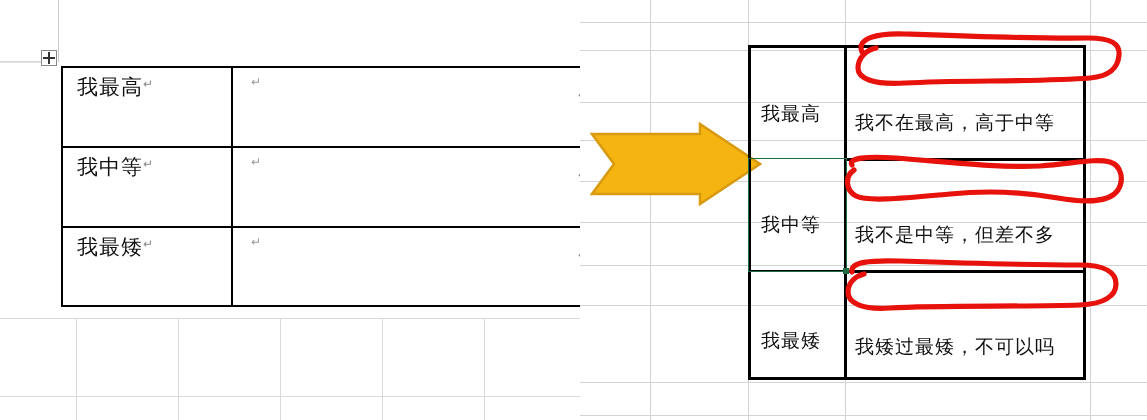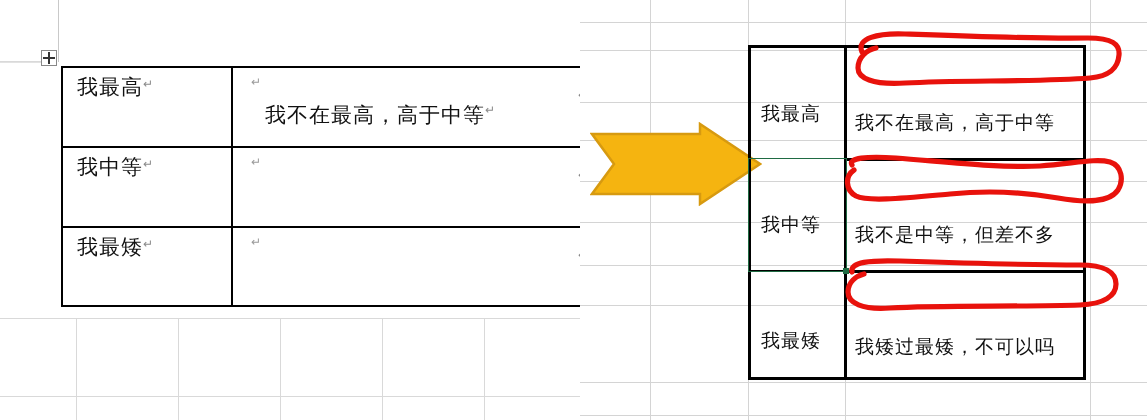--- a/index.html
+++ b/index.html
@@ -94,21 +94,20 @@
       <div class="wt-vline" style="left:168px;"></div>
 
       <div class="wt-rowline" style="top:78px;"></div>
       <div class="wt-rowline" style="top:158px;"></div>
 
       <div class="wt-cell-left cjk" style="top:0;height:78px;">
         <span class="lbl">我最高</span><span class="pilcrow">↵</span>
       </div>
       <div class="wt-cell-right cjk" style="top:0;height:78px;">
         <div class="blankline"><span class="pil-blank">↵</span></div>
-        <div class="sent"><span>我不在最高，高于中等</span><span class="pilcrow">↵</span></div>
       </div>
 
       <div class="wt-cell-left cjk" style="top:80px;height:98px;">
         <span class="lbl">我中等</span><span class="pilcrow">↵</span>
       </div>
       <div class="wt-cell-right cjk" style="top:80px;height:78px;">
         <div class="blankline"><span class="pil-blank">↵</span></div>
       </div>
 
       <div class="wt-cell-left cjk" style="top:160px;height:77px;border-radius:22px;">

